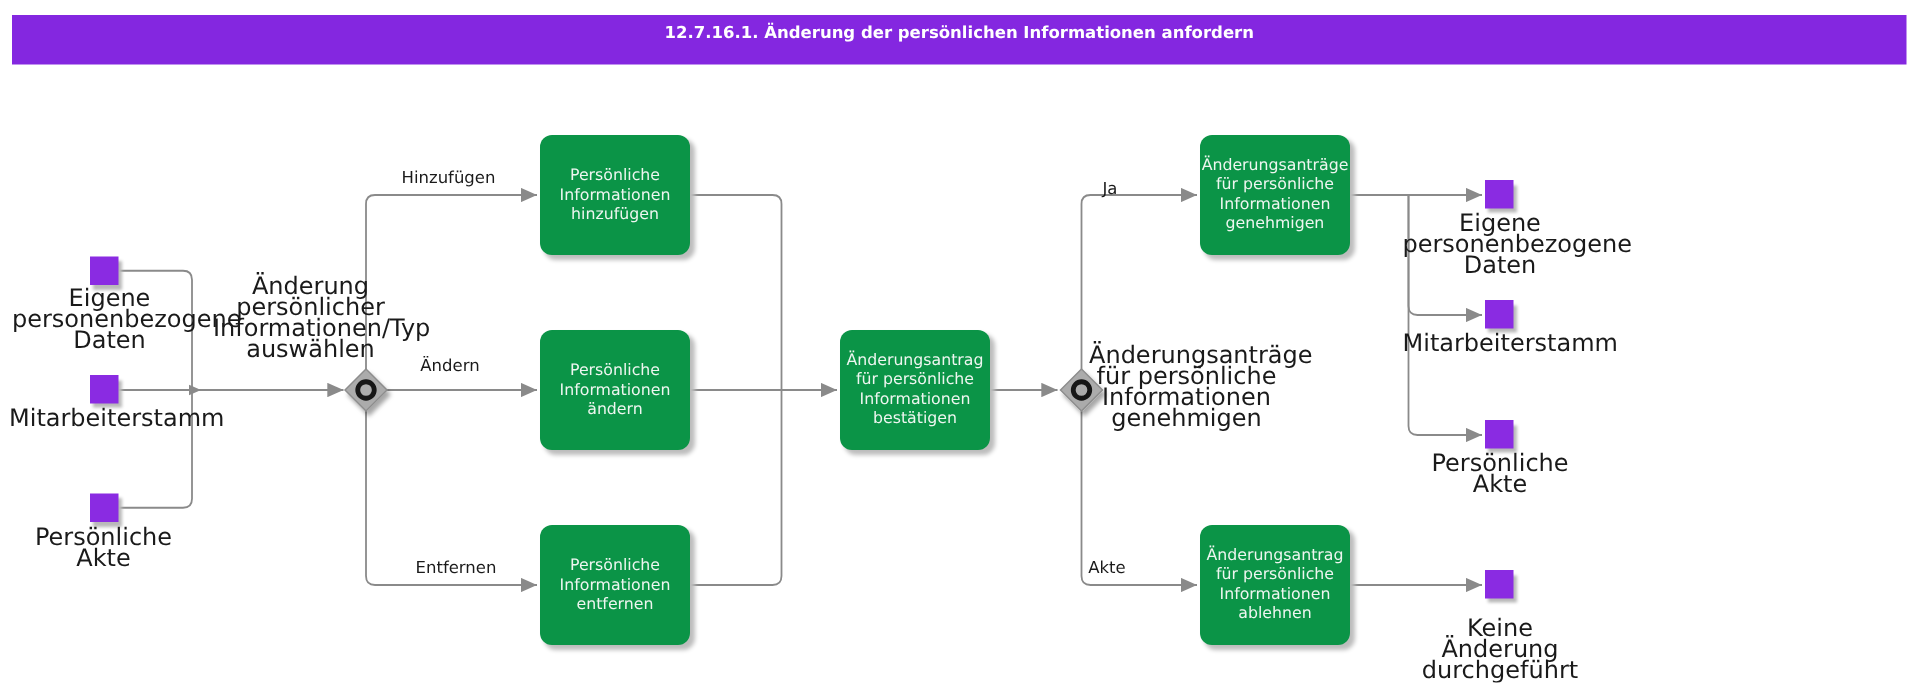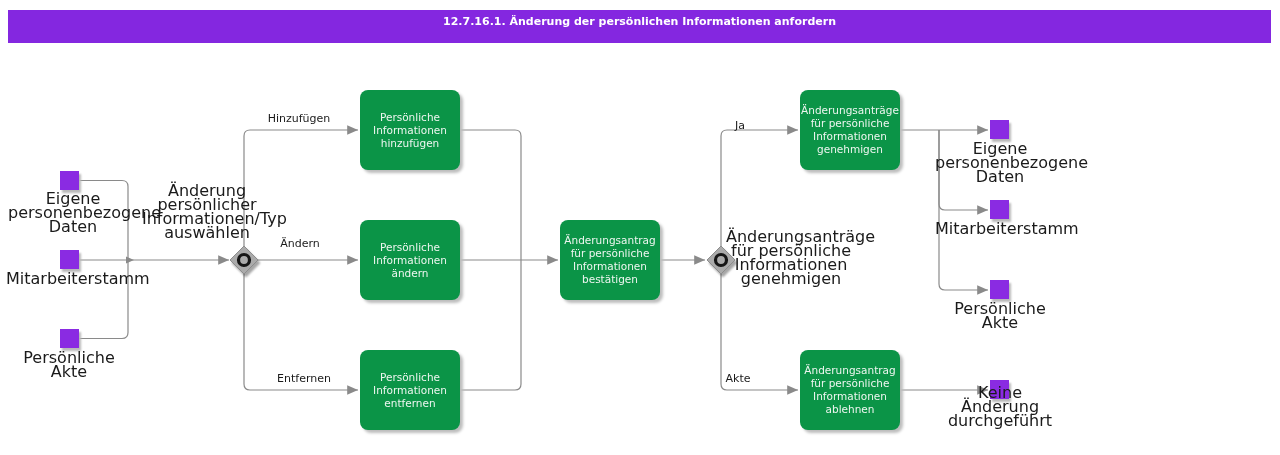--- a/index.html
+++ b/index.html
@@ -130,15 +130,15 @@
 <div class="sq" style="left:990px;top:120px"></div>
 <div class="node-label" style="left:935px;top:142px;width:130px">Eigene
 personenbezogene
 Daten</div>
 <div class="sq" style="left:990px;top:200px"></div>
 <div class="node-label" style="left:935px;top:222px;width:130px">Mitarbeiterstamm</div>
 <div class="sq" style="left:990px;top:280px"></div>
 <div class="node-label" style="left:935px;top:302px;width:130px">Persönliche
 Akte</div>
 <div class="sq" style="left:990px;top:380px"></div>
-<div class="node-label" style="left:935px;top:386px;width:130px">Keine
+<div class="node-label" style="left:935px;top:412px;width:130px">Keine
 Änderung
 durchgeführt</div>
 
 </body></html>

